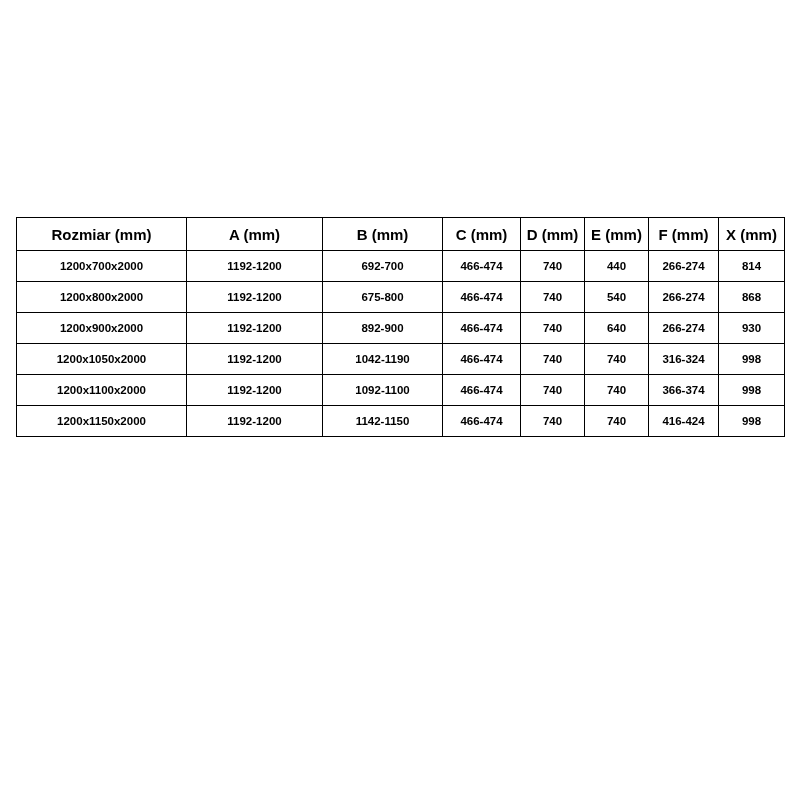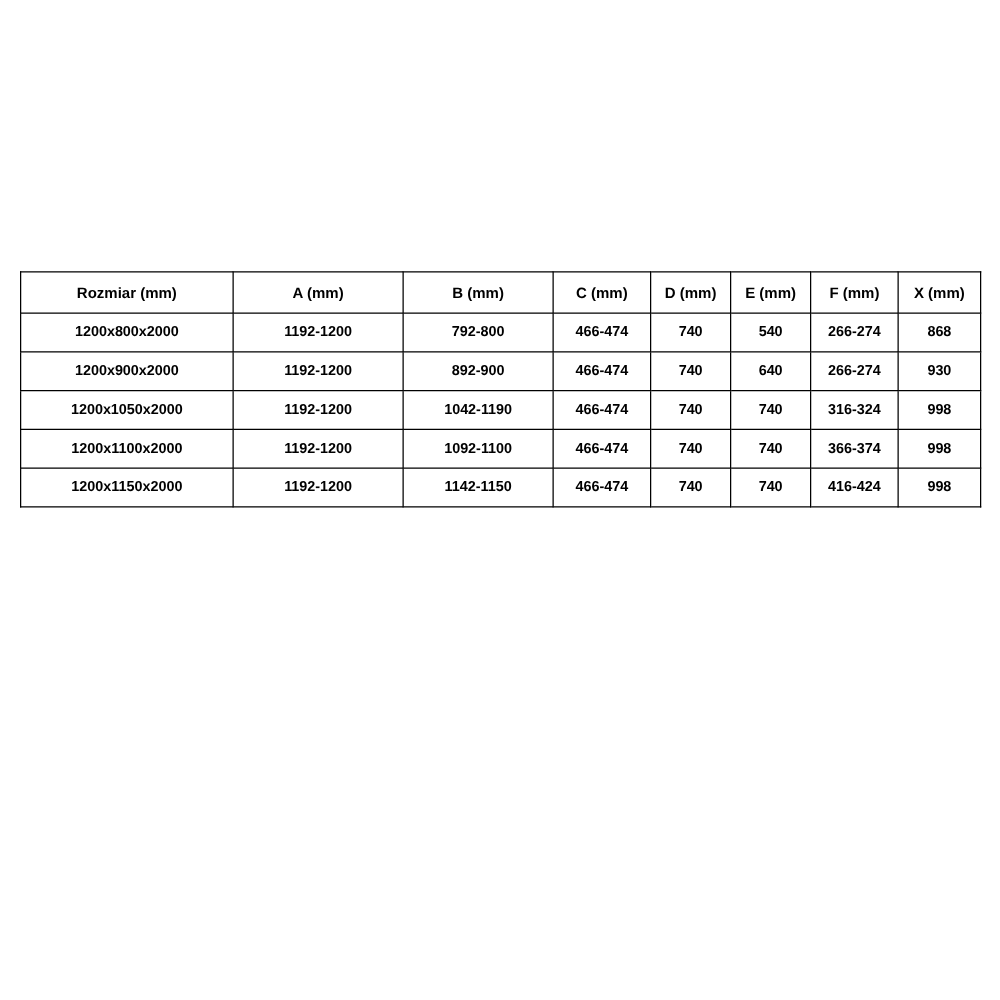--- a/index.html
+++ b/index.html
@@ -34,21 +34,21 @@
     text-align: center;
     vertical-align: middle;
     color: #000000;
     font-size: 11.5px;
     height: 30px;
     padding: 0 2px;
     white-space: nowrap;
   }
   table.spec th {
     font-weight: bold;
-    font-size: 12px;
+    font-size: 15px;
   }
   table.spec td {
     font-weight: bold;
   }
   table.spec tr.header-row th {
     height: 32px;
   }
   
   col.c0 { width: 170px; }
   col.c1 { width: 136px; }
@@ -82,23 +82,33 @@
           <th>B (mm)</th>
           <th>C (mm)</th>
           <th>D (mm)</th>
           <th>E (mm)</th>
           <th>F (mm)</th>
           <th>X (mm)</th>
         </tr>
       </thead>
       <tbody>
         <tr>
+          <td>1200x700x2000</td>
+          <td>1192-1200</td>
+          <td>692-700</td>
+          <td>466-474</td>
+          <td>740</td>
+          <td>440</td>
+          <td>266-274</td>
+          <td>814</td>
+        </tr>
+        <tr>
           <td>1200x800x2000</td>
           <td>1192-1200</td>
-          <td>792-800</td>
+          <td>675-800</td>
           <td>466-474</td>
           <td>740</td>
           <td>540</td>
           <td>266-274</td>
           <td>868</td>
         </tr>
         <tr>
           <td>1200x900x2000</td>
           <td>1192-1200</td>
           <td>892-900</td>

